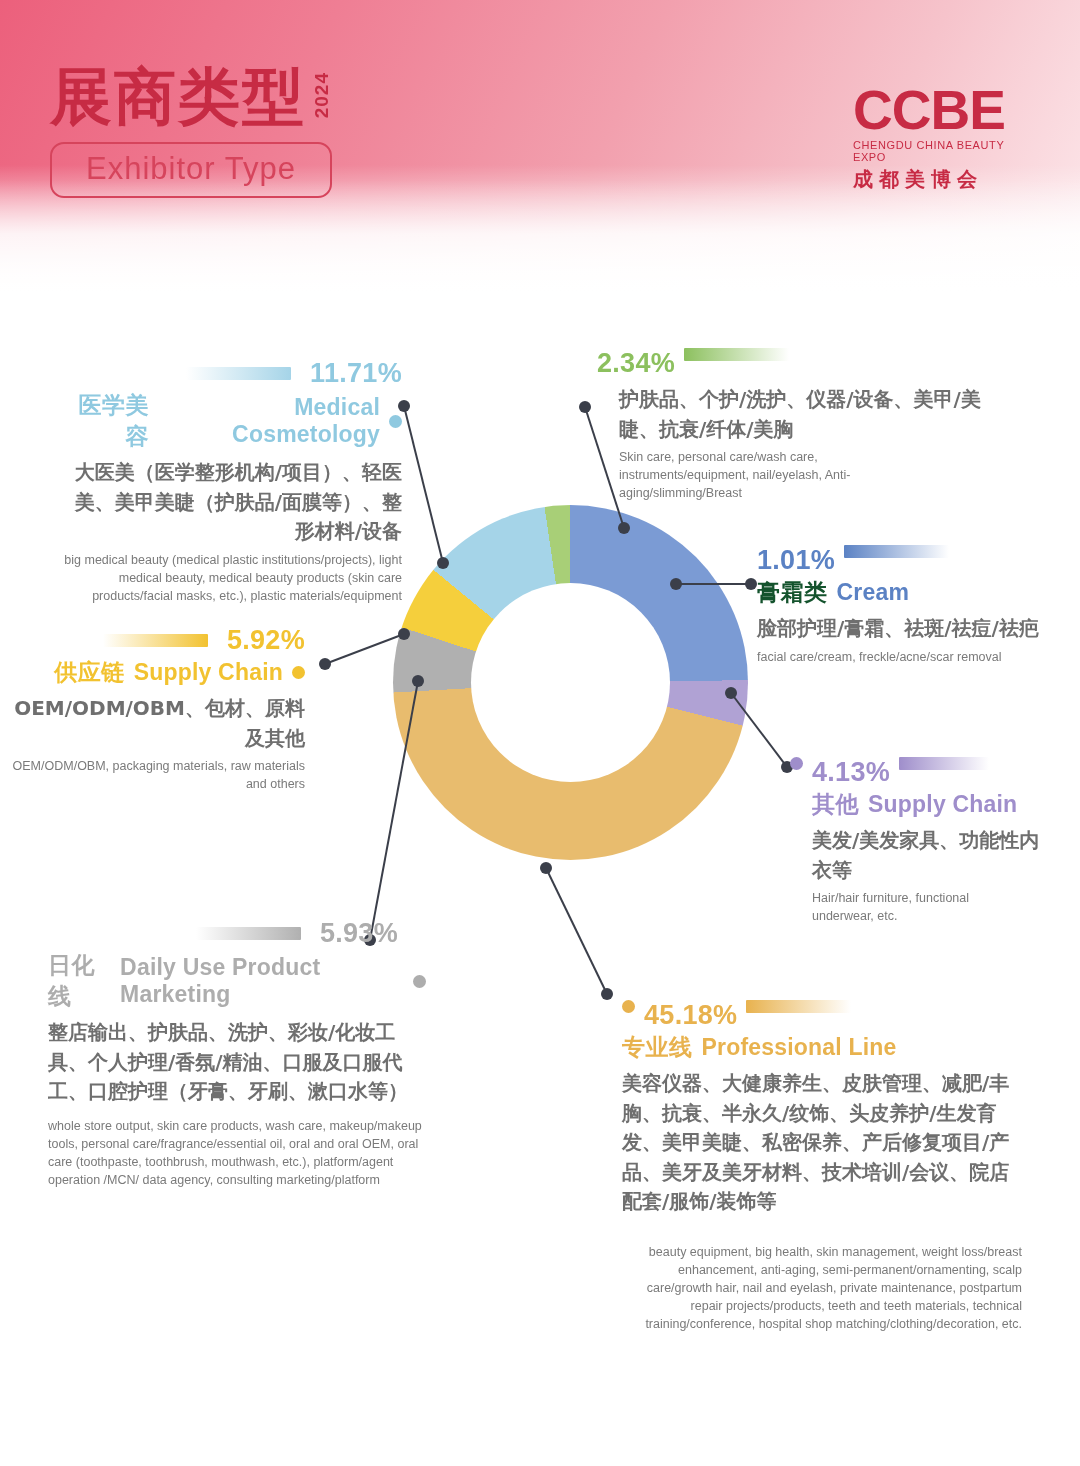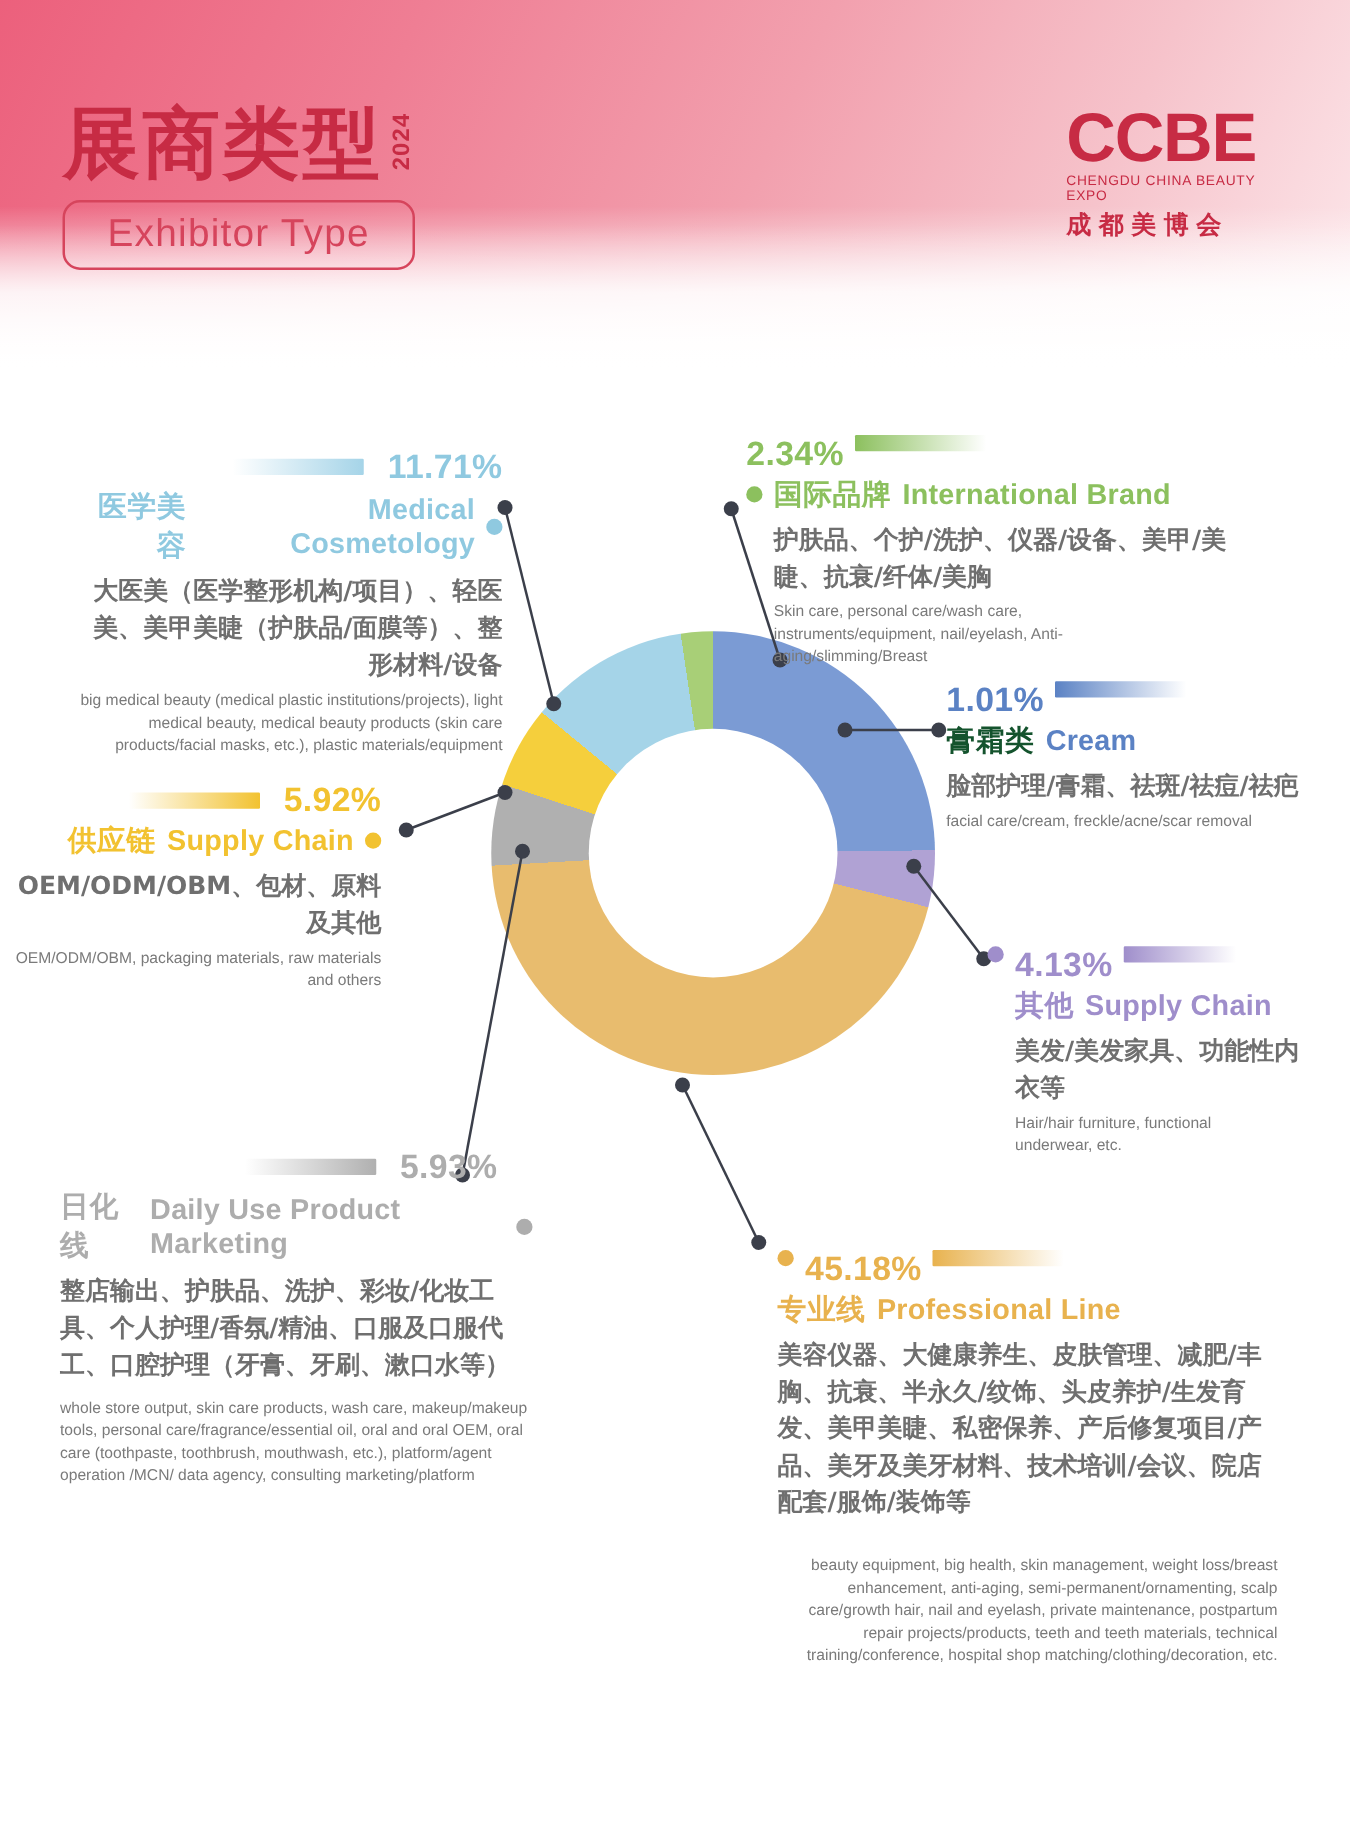--- a/index.html
+++ b/index.html
@@ -17,21 +17,21 @@
         rgba(255,255,255,0.00) 55%,
         rgba(255,255,255,0.85) 78%,
         rgba(255,255,255,1) 100%),
       linear-gradient(115deg,#ec607c 0%,#ef7e94 28%,#f2a0ae 55%,#f6c3cb 78%,#fde9ec 100%);
   }
   #header-fade{
     position:absolute;left:0;top:180px;width:1080px;height:130px;
     background:linear-gradient(to bottom,rgba(255,255,255,0) 0%,rgba(255,255,255,1) 88%);
     pointer-events:none;
   }
-  #title-block{position:absolute;left:50px;top:84px;}
+  #title-block{position:absolute;left:50px;top:66px;}
   #title-cn-row{display:flex;align-items:flex-start;}
   #title-cn{
     font-family:"DejaVu Sans","Liberation Sans",sans-serif;
     font-size:62px;font-weight:bold;color:#c72b44;letter-spacing:2px;line-height:1;
   }
   #title-year{
     font-size:19px;font-weight:bold;color:#c72b44;
     writing-mode:vertical-rl;text-orientation:sideways;
     transform:rotate(180deg);margin-left:5px;margin-top:6px;letter-spacing:1px;
   }
@@ -142,25 +142,20 @@
   </div>
   <div class="desc-cn">大医美（医学整形机构/项目）、轻医美、美甲美睫（护肤品/面膜等）、整形材料/设备</div>
   <div class="desc-en">big medical beauty (medical plastic institutions/projects), light medical beauty, medical beauty products (skin care products/facial masks, etc.), plastic materials/equipment</div>
 </div>
 
 <div class="label" style="left:597px;top:348px;width:400px;">
   <div class="pct-row">
     <div class="pct" style="color:#8cc05e;">2.34%</div>
     <div class="bar" style="background:linear-gradient(to right,#8cc05e,#ffffff);"></div>
   </div>
-  <div class="head-row">
-    <span class="dot" style="background:#8cc05e;"></span>
-    <div class="head-cn" style="color:#8cc05e;">国际品牌</div>
-    <div class="head-en" style="color:#8cc05e;">International Brand</div>
-  </div>
   <div class="desc-cn" style="margin-left:22px;">护肤品、个护/洗护、仪器/设备、美甲/美睫、抗衰/纤体/美胸</div>
   <div class="desc-en" style="margin-left:22px;width:330px;">Skin care, personal care/wash care, instruments/equipment, nail/eyelash, Anti-aging/slimming/Breast</div>
 </div>
 
 <div class="label" style="left:757px;top:545px;width:290px;">
   <div class="pct-row">
     <div class="pct" style="color:#5b82c4;">1.01%</div>
     <div class="bar" style="background:linear-gradient(to right,#5b82c4,#ffffff);"></div>
   </div>
   <div class="head-row">

